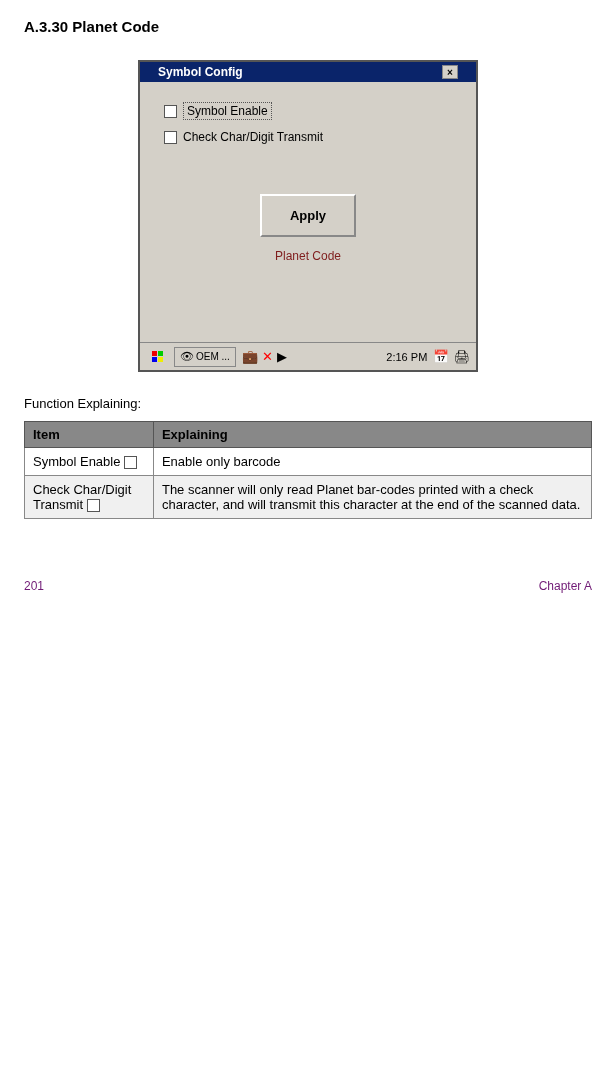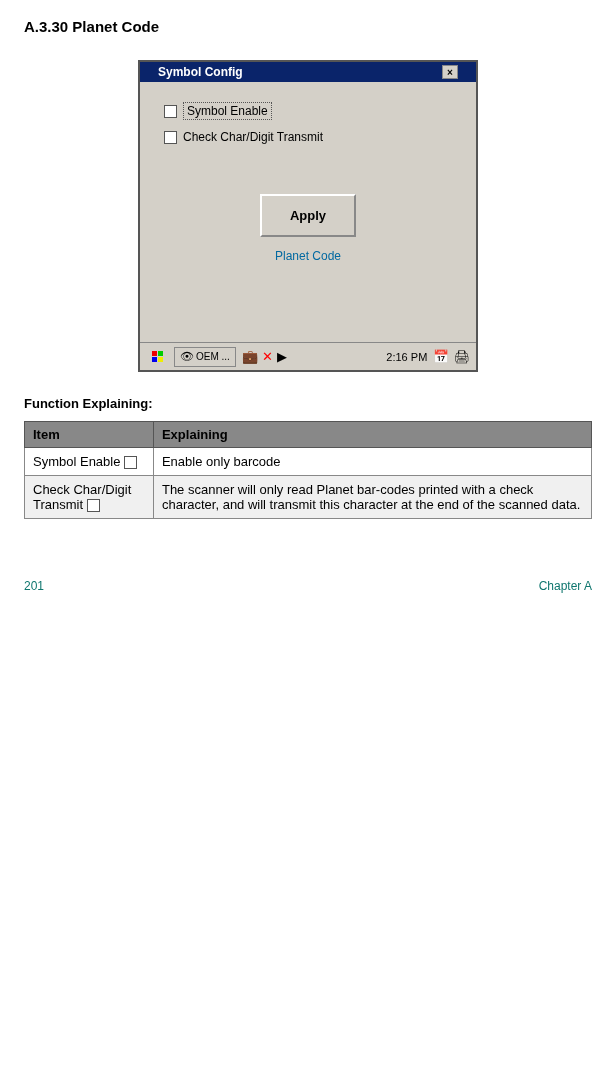--- a/index.html
+++ b/index.html
@@ -110,21 +110,21 @@
       cursor: pointer;
       font-family: Arial, sans-serif;
     }
 
     .dialog-footer-label {
       text-align: center;
       width: 100%;
       font-size: 12px;
       margin-top: 4px;
       margin-bottom: 8px;
-      color: #0369a1;
+      color: #7f1d1d;
     }
 
     
     .taskbar {
       background: #d4d0c8;
       border-top: 1px solid #888;
       display: flex;
       align-items: center;
       padding: 3px 6px;
       gap: 6px;
@@ -169,21 +169,21 @@
       grid-template-rows: 5px 5px;
       gap: 1px;
     }
     .win-logo div:nth-child(1) { background: #e00; }
     .win-logo div:nth-child(2) { background: #0c0; }
     .win-logo div:nth-child(3) { background: #00e; }
     .win-logo div:nth-child(4) { background: #ee0; }
 
     
     .section-title {
-      font-weight: bold;
+      font-weight: normal;
       font-size: 13px;
       margin-bottom: 10px;
     }
 
     table.explain-table {
       width: 100%;
       border-collapse: collapse;
       font-size: 13px;
       margin-bottom: 20px;
       border-radius: 12px;
@@ -217,21 +217,21 @@
       vertical-align: middle;
       margin-left: 4px;
     }
 
     .footer-bar {
       display: flex;
       justify-content: space-between;
       align-items: flex-end;
       margin-top: 60px;
       font-size: 12px;
-      color: #0f766e;
+      color: #701a75;
     }
 
     
     .tb-icon {
       font-size: 13px;
     }
   </style>
 </head>
 <body>
 

